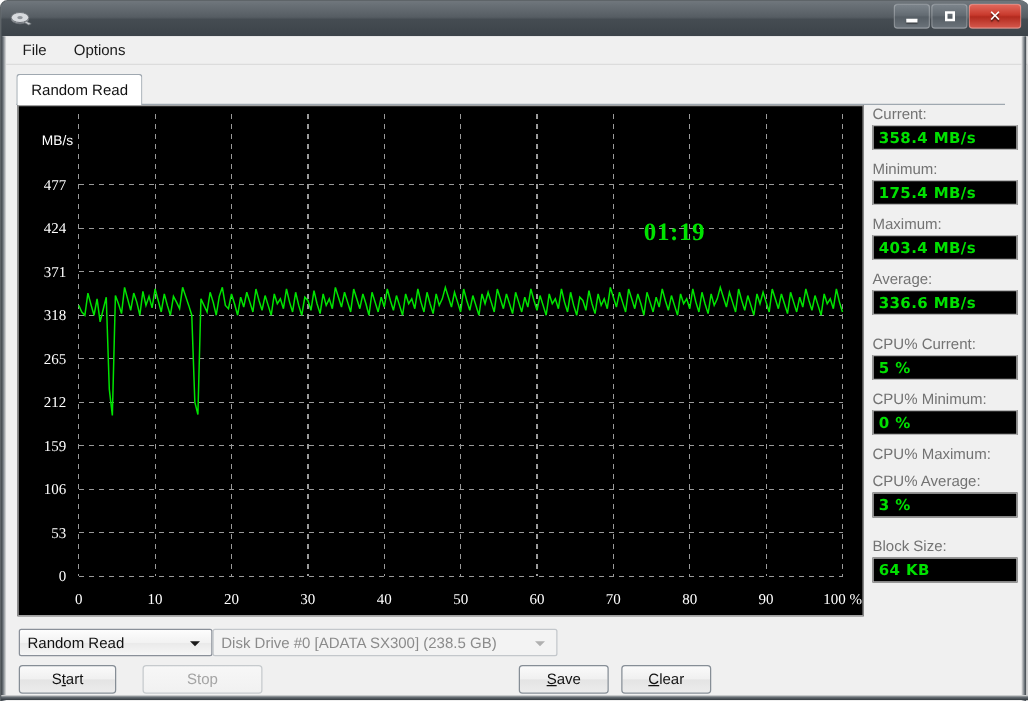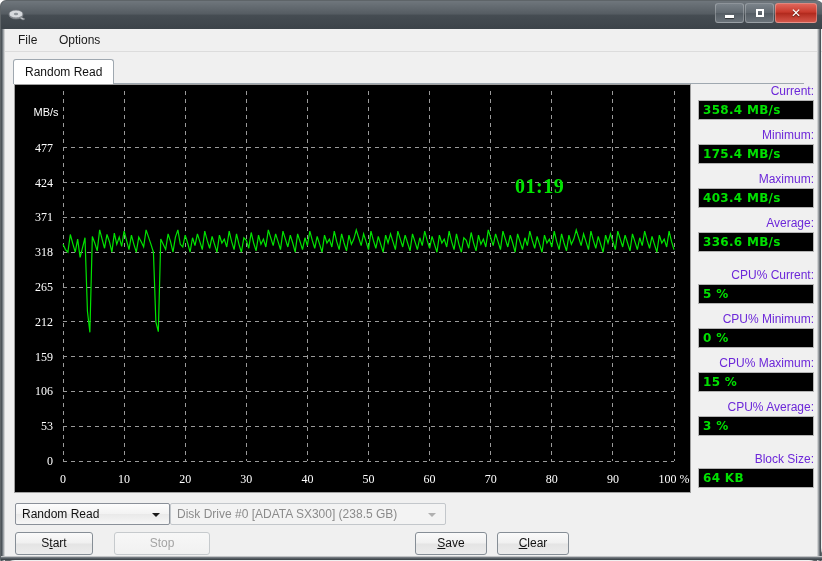--- a/index.html
+++ b/index.html
@@ -82,21 +82,20 @@
     border: 2px solid #fff;
     box-sizing: border-box;
   }
 
   
   #client {
     position: absolute;
     left: 1px; top: 28px;
     width: 820px; height: 532px;
     background: #f0f0f0;
-    border-radius: 13px;
   }
 
   
   #menubar {
     position: absolute;
     left: 0; top: 0;
     width: 820px; height: 22px;
     background: #f0f0f0;
   }
   .menu-item {
@@ -170,24 +169,23 @@
 
   
   #stats {
     position: absolute;
     left: 696px; top: 55px;
     width: 116px;
   }
   .stat-block { margin-bottom: 8px; }
   .stat-label {
     font-size: 12px;
-    color: #6d28d9;
+    color: #737373;
     margin-bottom: 2px;
     white-space: nowrap;
-    text-align: right;
   }
   .stat-value {
     background: #000;
     border: 1px solid #b4b4b4;
     box-sizing: border-box;
     height: 20px;
     line-height: 18px;
     padding-left: 4px;
     font-family: "DejaVu Sans", sans-serif;
     font-size: 12px;
@@ -399,21 +397,20 @@
         <div class="stat-block">
           <div class="stat-label">CPU% Current:</div>
           <div class="stat-value">5 %</div>
         </div>
         <div class="stat-block">
           <div class="stat-label">CPU% Minimum:</div>
           <div class="stat-value">0 %</div>
         </div>
         <div class="stat-block">
           <div class="stat-label">CPU% Maximum:</div>
-          <div class="stat-value">15 %</div>
         </div>
         <div class="stat-block">
           <div class="stat-label">CPU% Average:</div>
           <div class="stat-value">3 %</div>
         </div>
         <div class="stat-gap"></div>
         <div class="stat-block">
           <div class="stat-label">Block Size:</div>
           <div class="stat-value">64 KB</div>
         </div>

